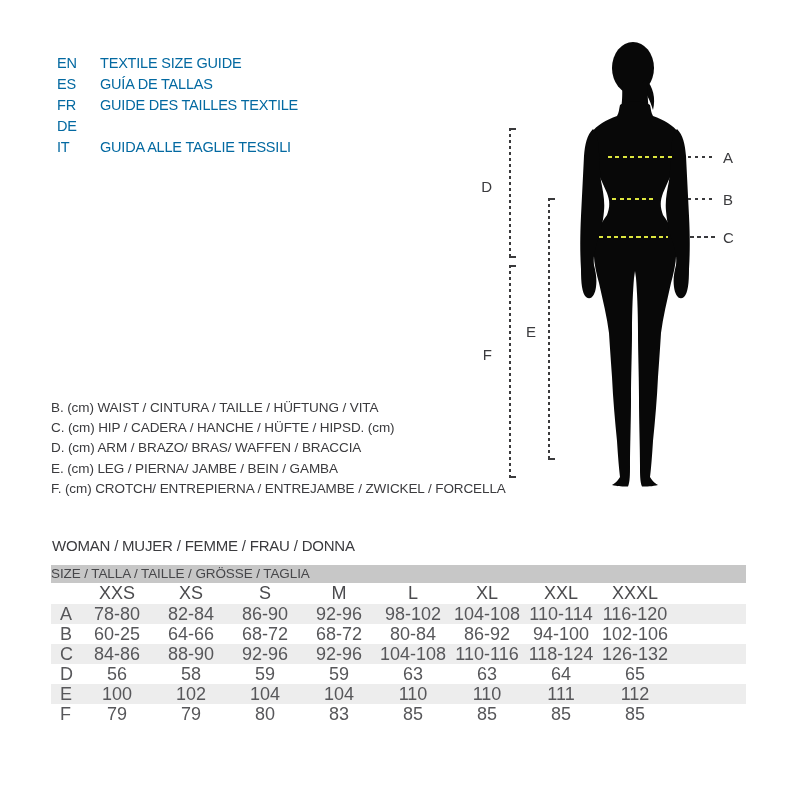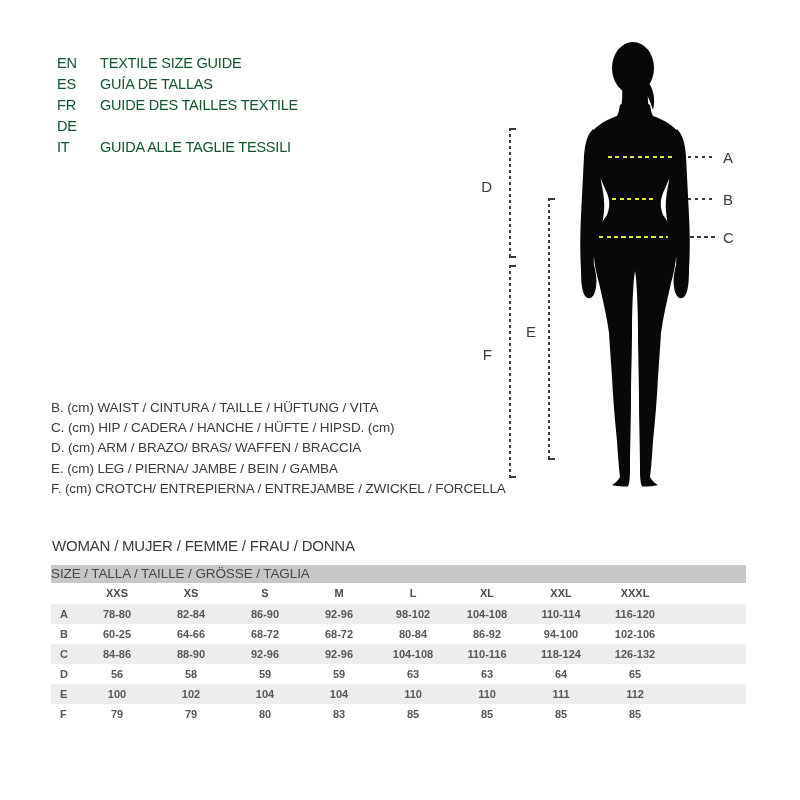--- a/index.html
+++ b/index.html
@@ -2,21 +2,21 @@
 <html><head>
 <meta charset="utf-8">
 <style>
   html,body { margin:0; padding:0; background:#ffffff; }
   .page {
     position:relative; width:800px; height:800px; background:#ffffff; overflow:hidden;
     font-family:"Liberation Sans", sans-serif; color:#3b3b3e;
   }
   
   .lang-block { position:absolute; left:57px; top:53px; }
-  .lang-row { display:flex; height:21px; line-height:21px; font-size:14.5px; letter-spacing:-0.2px; color:#14532d; }
+  .lang-row { display:flex; height:21px; line-height:21px; font-size:14.5px; letter-spacing:-0.2px; color:#0369a1; }
   .lang-code { width:43px; }
   
   .silhouette { position:absolute; left:573px; top:41px; }
   .hdash-dark { position:absolute; height:2px;
     background:repeating-linear-gradient(90deg,#3a3a3c 0 3.5px,transparent 3.5px 7px); }
   .hdash-yellow { position:absolute; height:2px;
     background:repeating-linear-gradient(90deg,#dce43e 0 4px,transparent 4px 7.5px); }
   .vdash { position:absolute; width:2px;
     background:repeating-linear-gradient(180deg,#3a3a3c 0 3px,transparent 3px 6px); }
   .tick { position:absolute; width:7px; height:2px; background:#3a3a3c; }
@@ -25,21 +25,21 @@
   .fig-label.leftside { text-align:right; width:20px; }
   
   .measure-list { position:absolute; left:51px; top:398px; }
   .measure-line { height:20.2px; line-height:20.2px; font-size:13.5px; letter-spacing:-0.1px; color:#3b3b3e; }
   
   .section-title { position:absolute; left:52px; top:537px; font-size:15px; letter-spacing:-0.2px; color:#3b3b3e; }
   
   .size-table { position:absolute; left:51px; top:565px; width:695px; }
   .t-bar { height:18px; line-height:18px; background:#c7c7c7; 
            font-size:13.5px; letter-spacing:-0.1px; color:#47474a; }
-  .t-row { display:flex; height:20px; line-height:20px; font-size:11px; color:#57575a;font-weight:bold; }
+  .t-row { display:flex; height:20px; line-height:20px; font-size:18px; color:#57575a; }
   .t-row.sizes { height:21px; line-height:21px; color:#4b4b4e; }
   .t-row.alt { background:#ededed; }
   .c-label { width:29px; padding-left:9px; box-sizing:border-box; }
   .c-val { width:74px; text-align:center; }
   .c-fill { flex:1; }
 </style>
 </head>
 <body>
 
 <div class="page">

